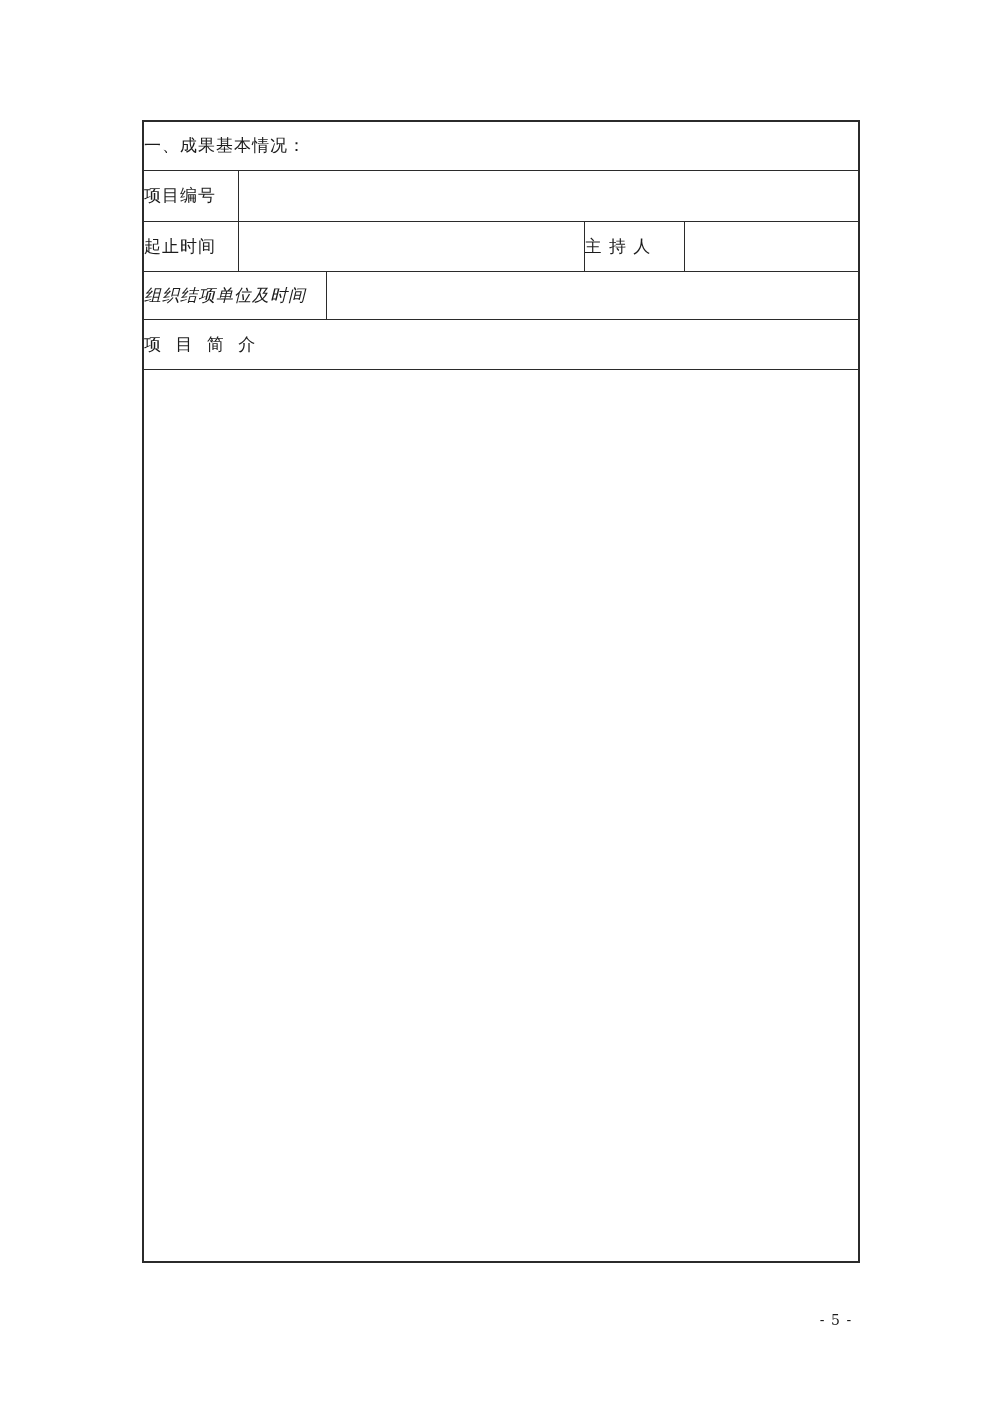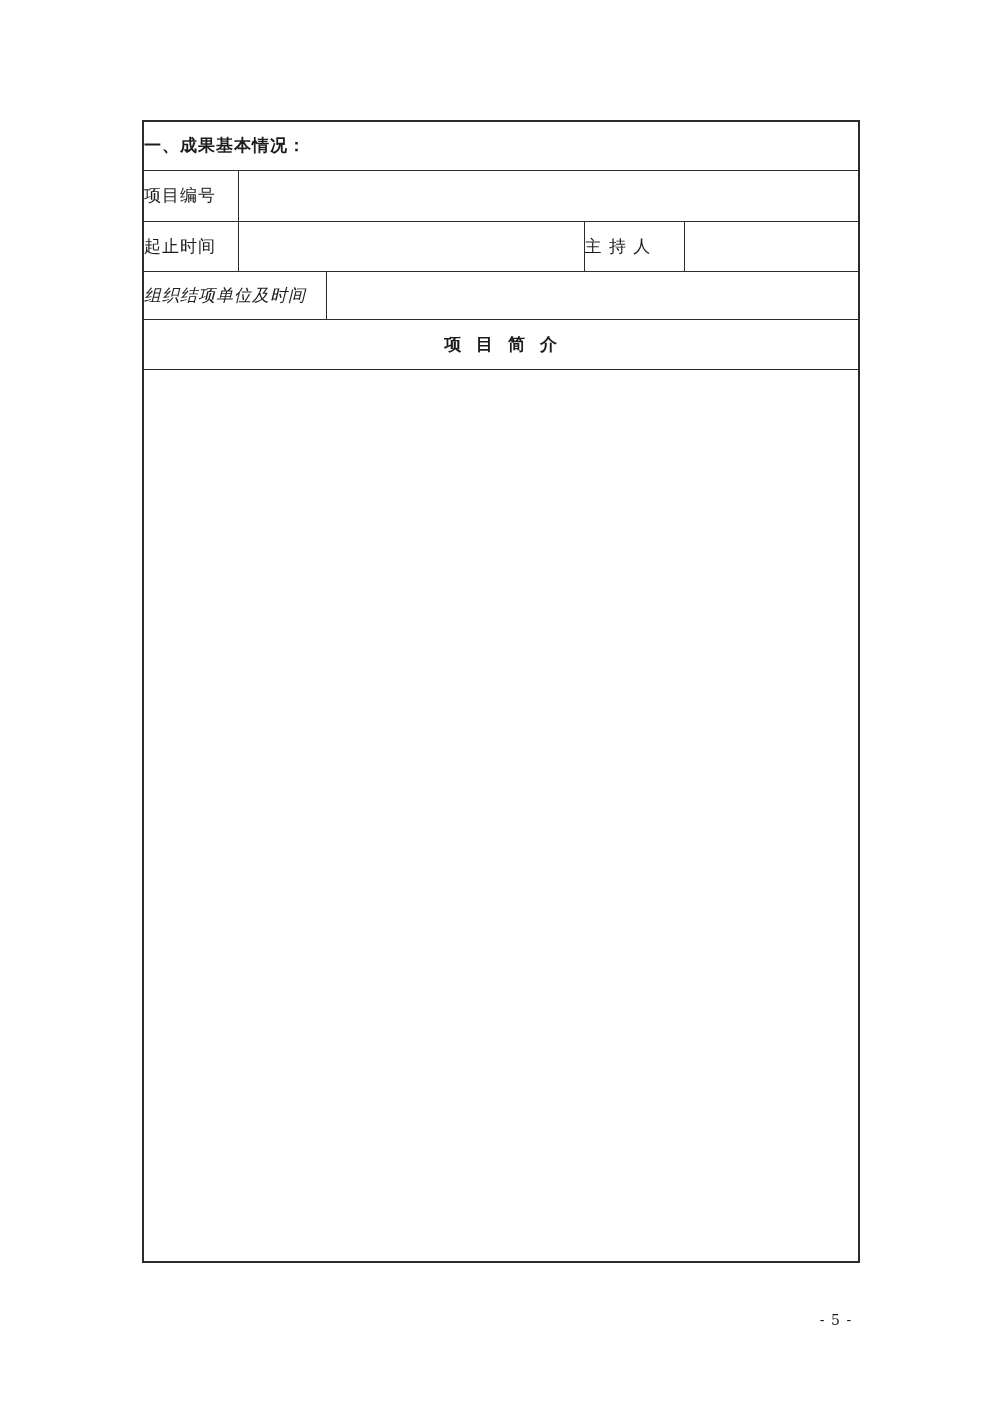--- a/index.html
+++ b/index.html
@@ -30,36 +30,34 @@
     border: 1px solid #2b2b2b;
     padding: 0;
     font-size: 17px;
     letter-spacing: 1px;
     vertical-align: middle;
     overflow: hidden;
     white-space: nowrap;
   }
   td.section-cell {
     font-family: "DejaVu Sans", sans-serif;
-    font-weight: bold;
+    font-weight: normal;
     font-size: 16px;
     padding-left: 7px;
     letter-spacing: 1px;
   }
   td.label-cell {
     padding-left: 12px;
   }
   td.value-cell {
     padding-left: 10px;
   }
   td.intro-header-cell {
-    text-align: center;
     word-spacing: 7px;
     letter-spacing: 2px;
-    font-weight: bold;
   }
   td.body-cell {
     vertical-align: top;
     white-space: normal;
   }
   tr.r-section { height: 49px; }
   tr.r-name    { height: 51px; }
   tr.r-source  { height: 49px; }
   tr.r-time    { height: 50px; margin-left: 32px; }
   tr.r-org     { height: 48px; font-style: italic; }

